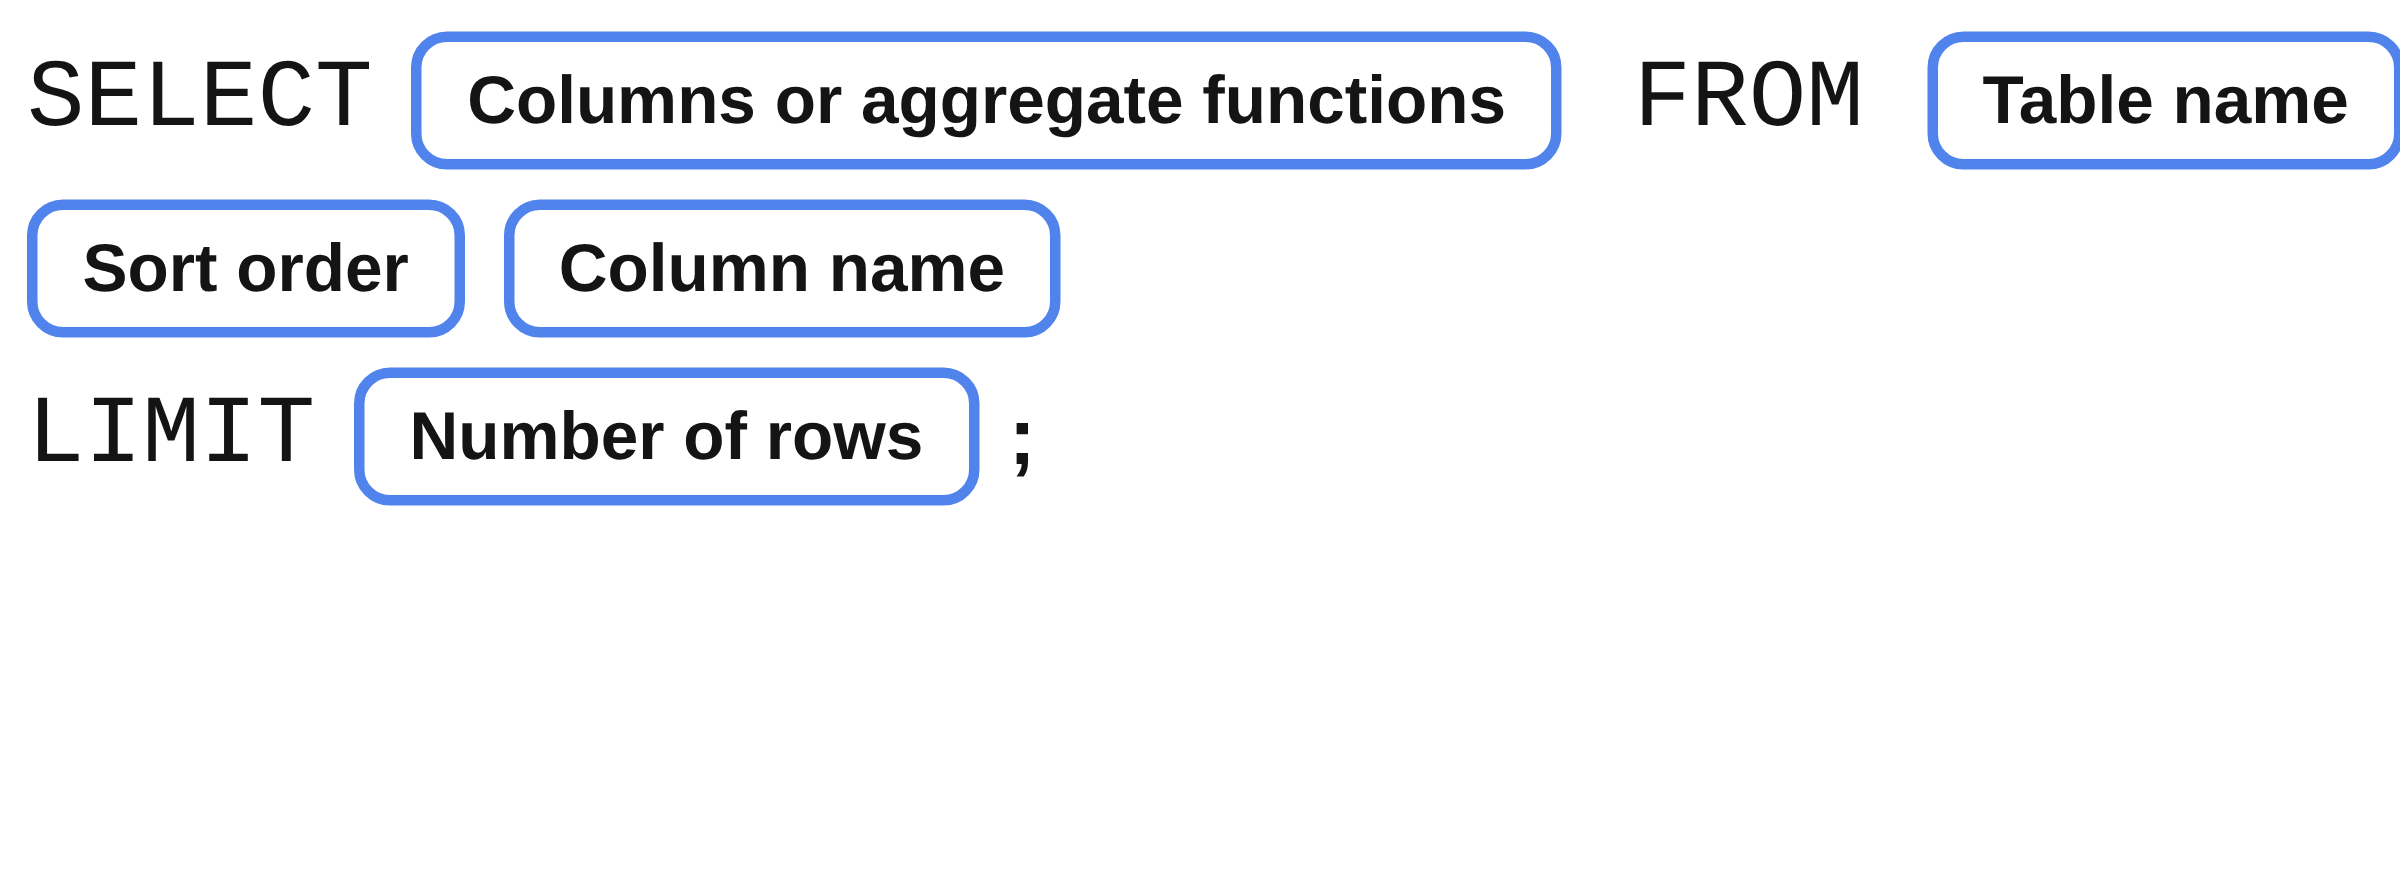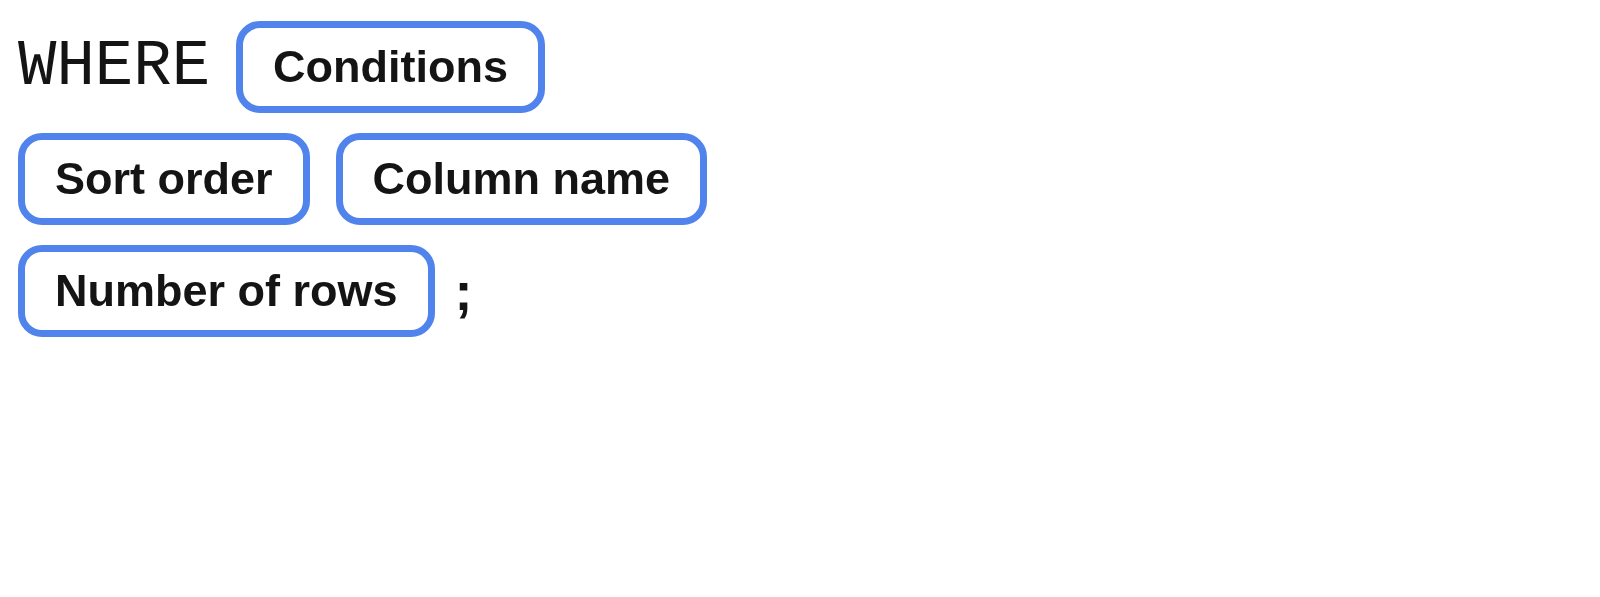--- a/index.html
+++ b/index.html
@@ -61,30 +61,33 @@
     color: #141414;
     line-height: 1;
     margin-left: -6px;
   }
 </style>
 </head>
 <body>
 
 <div class="diagram">
 
+  <div class="row">
+    <span class="kw">SELECT</span>
+    <span class="pill">Columns or aggregate functions</span>
+    <span class="kw kw-from">FROM</span>
+    <span class="pill pill-table">Table name</span>
+  </div>
 
-  <div class="row">
-    <span class="kw">WHERE</span>
-    <span class="pill">Conditions</span>
-  </div>
 
 
   <div class="row">
     <span class="pill">Sort order</span>
     <span class="pill">Column name</span>
   </div>
 
   <div class="row">
+    <span class="kw">LIMIT</span>
     <span class="pill">Number of rows</span>
     <span class="terminator">;</span>
   </div>
 
 </div>
 
 </body></html>

